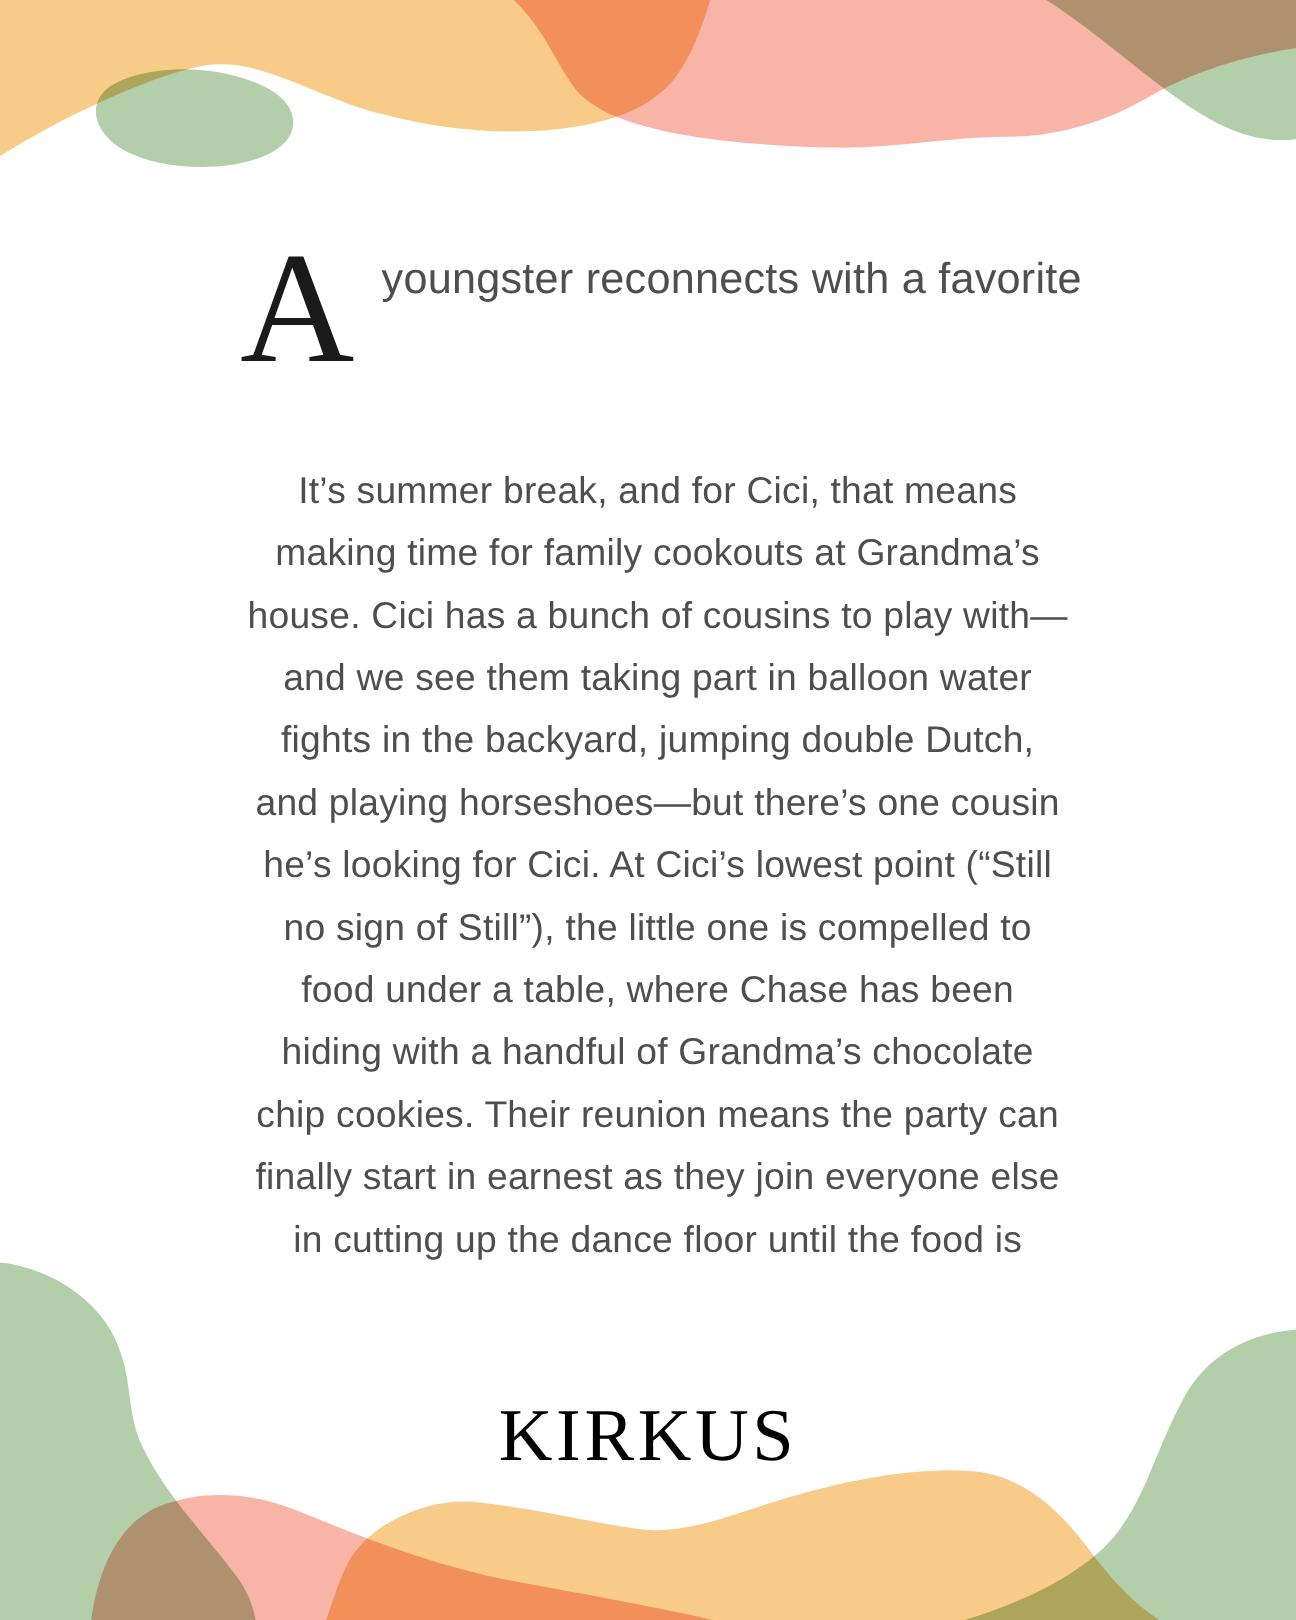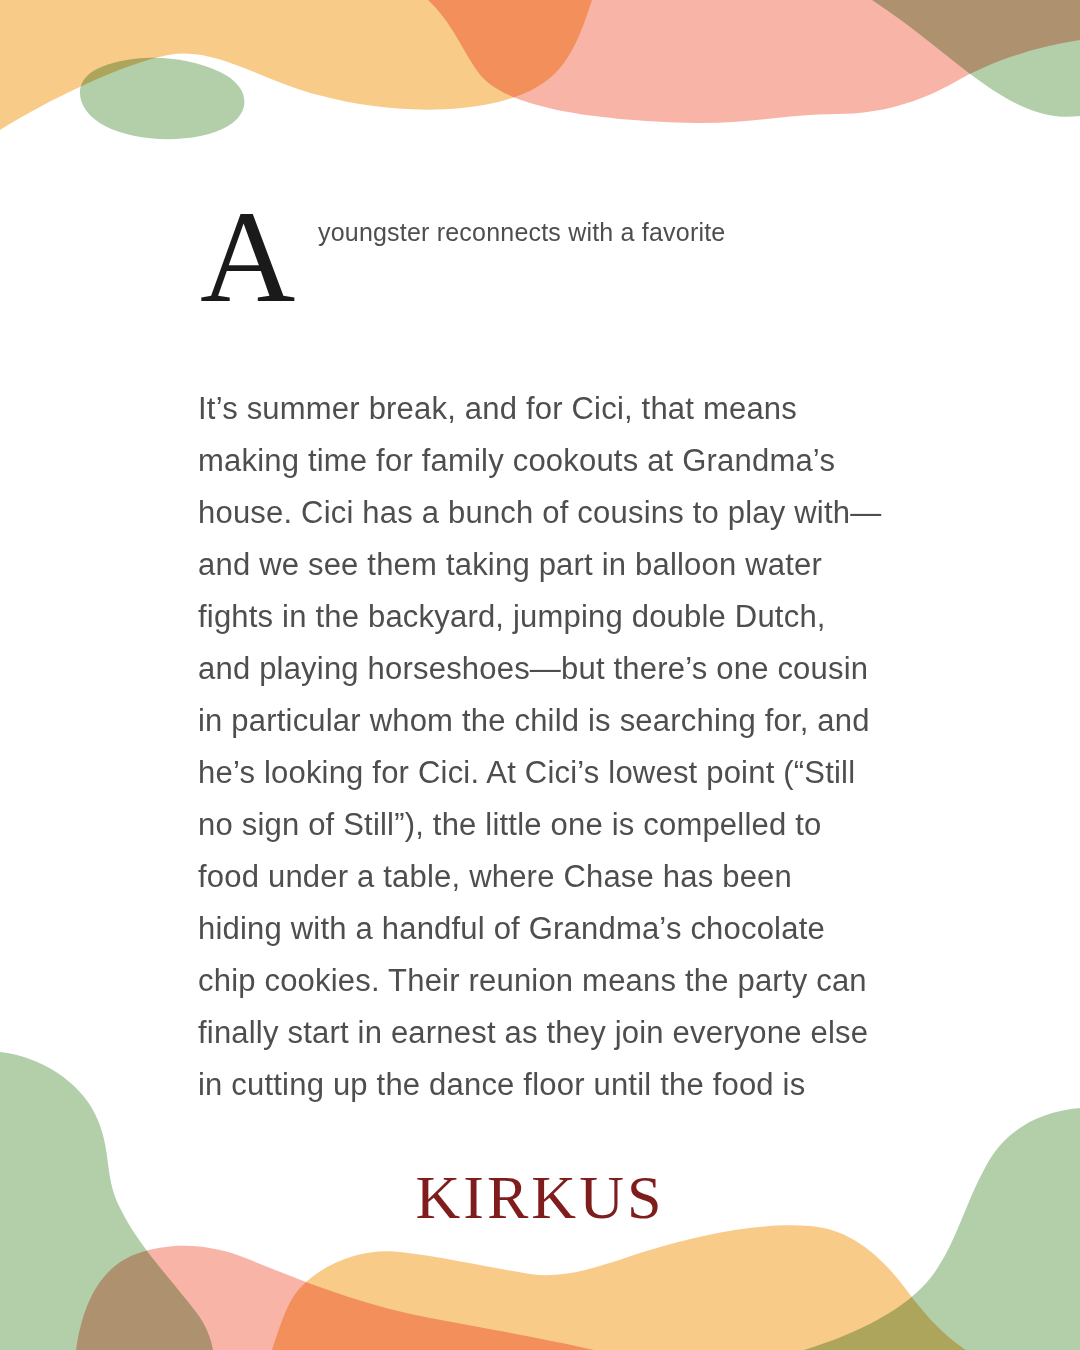--- a/index.html
+++ b/index.html
@@ -15,36 +15,36 @@
   .blob  { mix-blend-mode:multiply; fill-opacity:0.92; }
 
   .dropcap {
     position:absolute; left:200px; top:191px;
     font-family:"Liberation Serif", serif;
     font-size:132px; line-height:1;
     color:#1a1a1a;
   }
   .intro {
     position:absolute; left:318px; top:207px;
-    font-size:25px; line-height:50px;
+    font-size:36px; line-height:50px;
     color:#4e4e4e; letter-spacing:0.2px;
   }
   .review {
     position:absolute; left:198px; top:383px; width:700px;
     font-size:31px; line-height:52px;
     color:#4e4e4e; letter-spacing:0.2px;
   }
-  .review .line { white-space:nowrap; }
+  .review .line { white-space:nowrap;text-align:center; }
   .logo {
     position:absolute; left:0; right:0; top:1166px;
     text-align:center;
     font-family:"Liberation Serif", serif;
     font-size:62px; line-height:1;
     letter-spacing:3px;
-    color:#7f1d1d;
+    color:#000000;
   }
 </style>
 </head>
 <body>
 
 <div class="page">
 
   <svg class="blobs" viewBox="0 0 1080 1350" aria-hidden="true">
     <path class="blob" d="M0,0 L592,0 C586,18 577,48 560,68 C538,94 500,104 462,108 C410,113 360,106 318,95 C260,80 215,46 168,55 C122,64 48,100 0,130 Z" fill="#F7C77E"></path>
     <path class="blob" d="M872,0 L1080,0 L1080,116 C1048,120 1018,108 984,84 C950,60 915,28 872,0 Z" fill="#ABCBA3"></path>
@@ -62,21 +62,20 @@
     <div class="line">youngster reconnects with a favorite</div>
   </div>
 
   <div class="review">
     <div class="line">It’s summer break, and for Cici, that means</div>
     <div class="line">making time for family cookouts at Grandma’s</div>
     <div class="line">house. Cici has a bunch of cousins to play with—</div>
     <div class="line">and we see them taking part in balloon water</div>
     <div class="line">fights in the backyard, jumping double Dutch,</div>
     <div class="line">and playing horseshoes—but there’s one cousin</div>
-    <div class="line">in particular whom the child is searching for, and</div>
     <div class="line">he’s looking for Cici. At Cici’s lowest point (“Still</div>
     <div class="line">no sign of Still”), the little one is compelled to</div>
     <div class="line">food under a table, where Chase has been</div>
     <div class="line">hiding with a handful of Grandma’s chocolate</div>
     <div class="line">chip cookies. Their reunion means the party can</div>
     <div class="line">finally start in earnest as they join everyone else</div>
     <div class="line">in cutting up the dance floor until the food is</div>
   </div>
 
   <div class="logo">KIRKUS</div>

